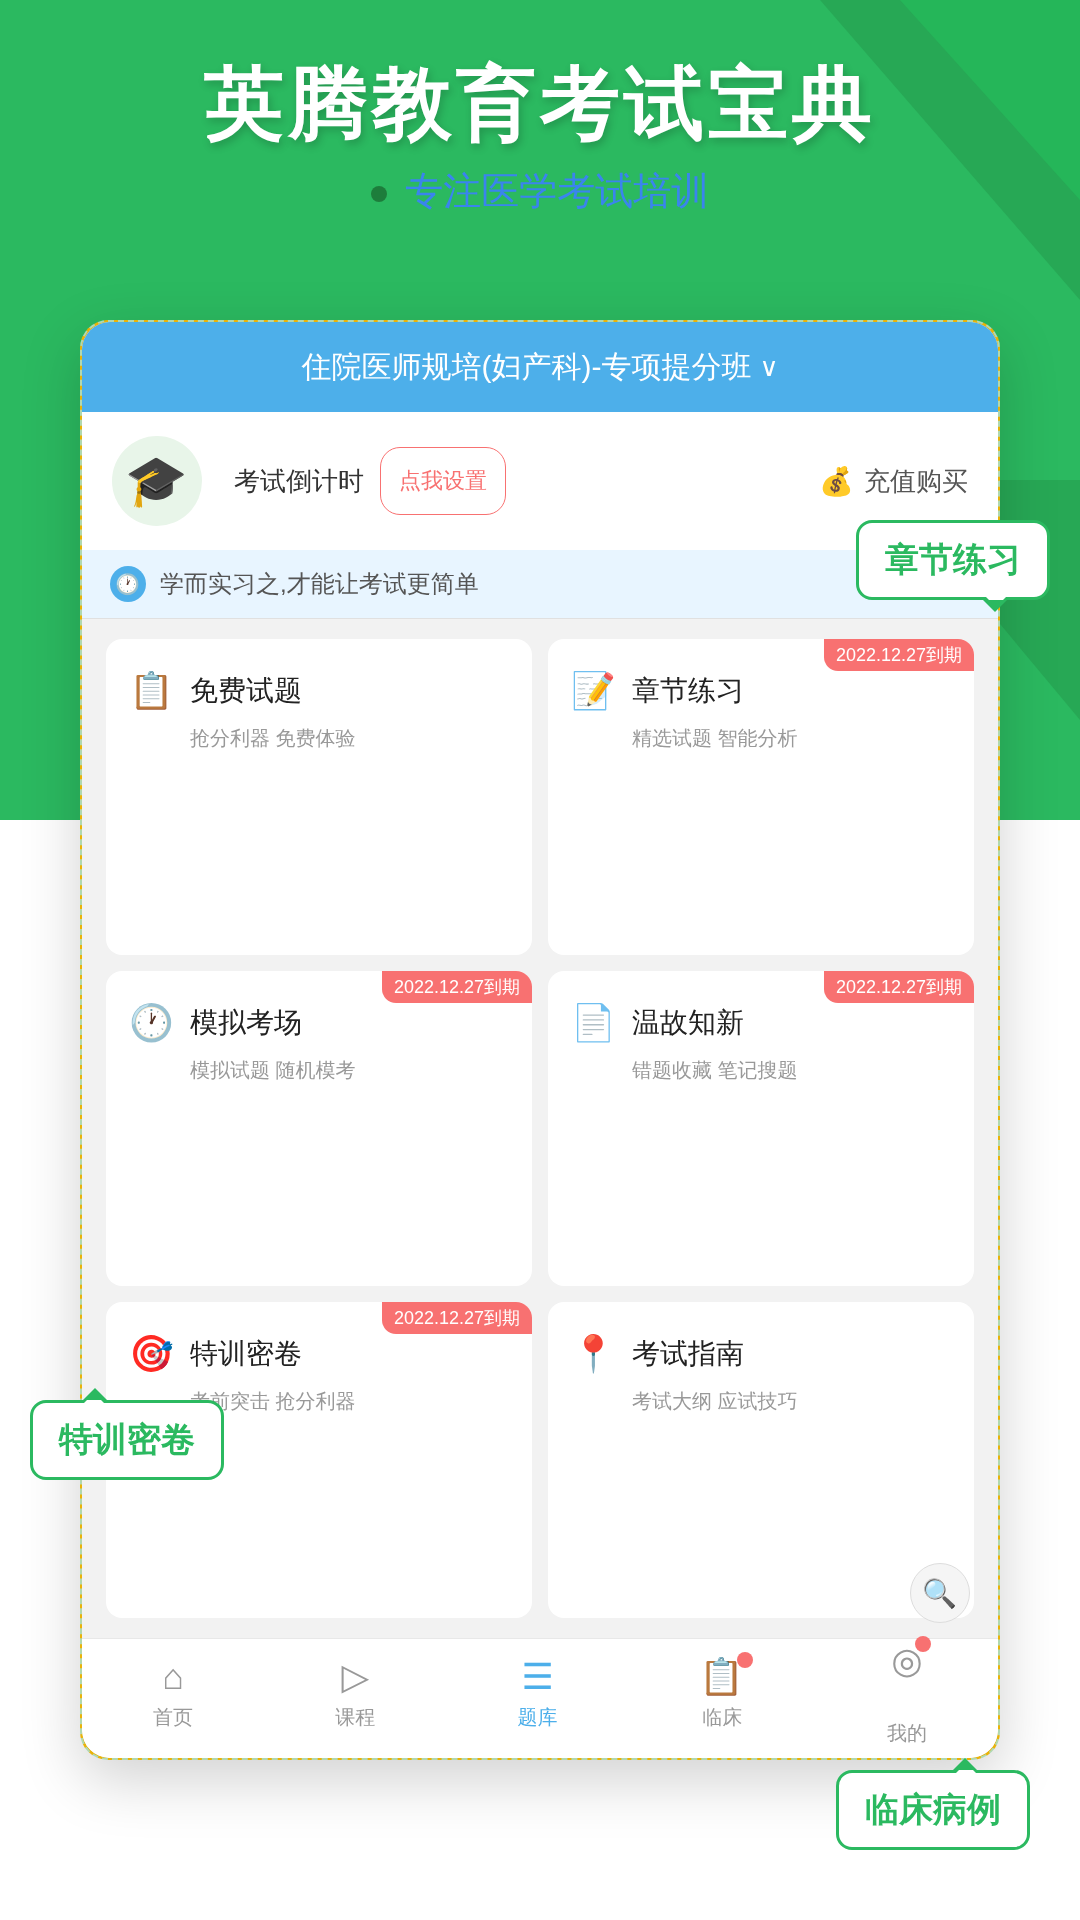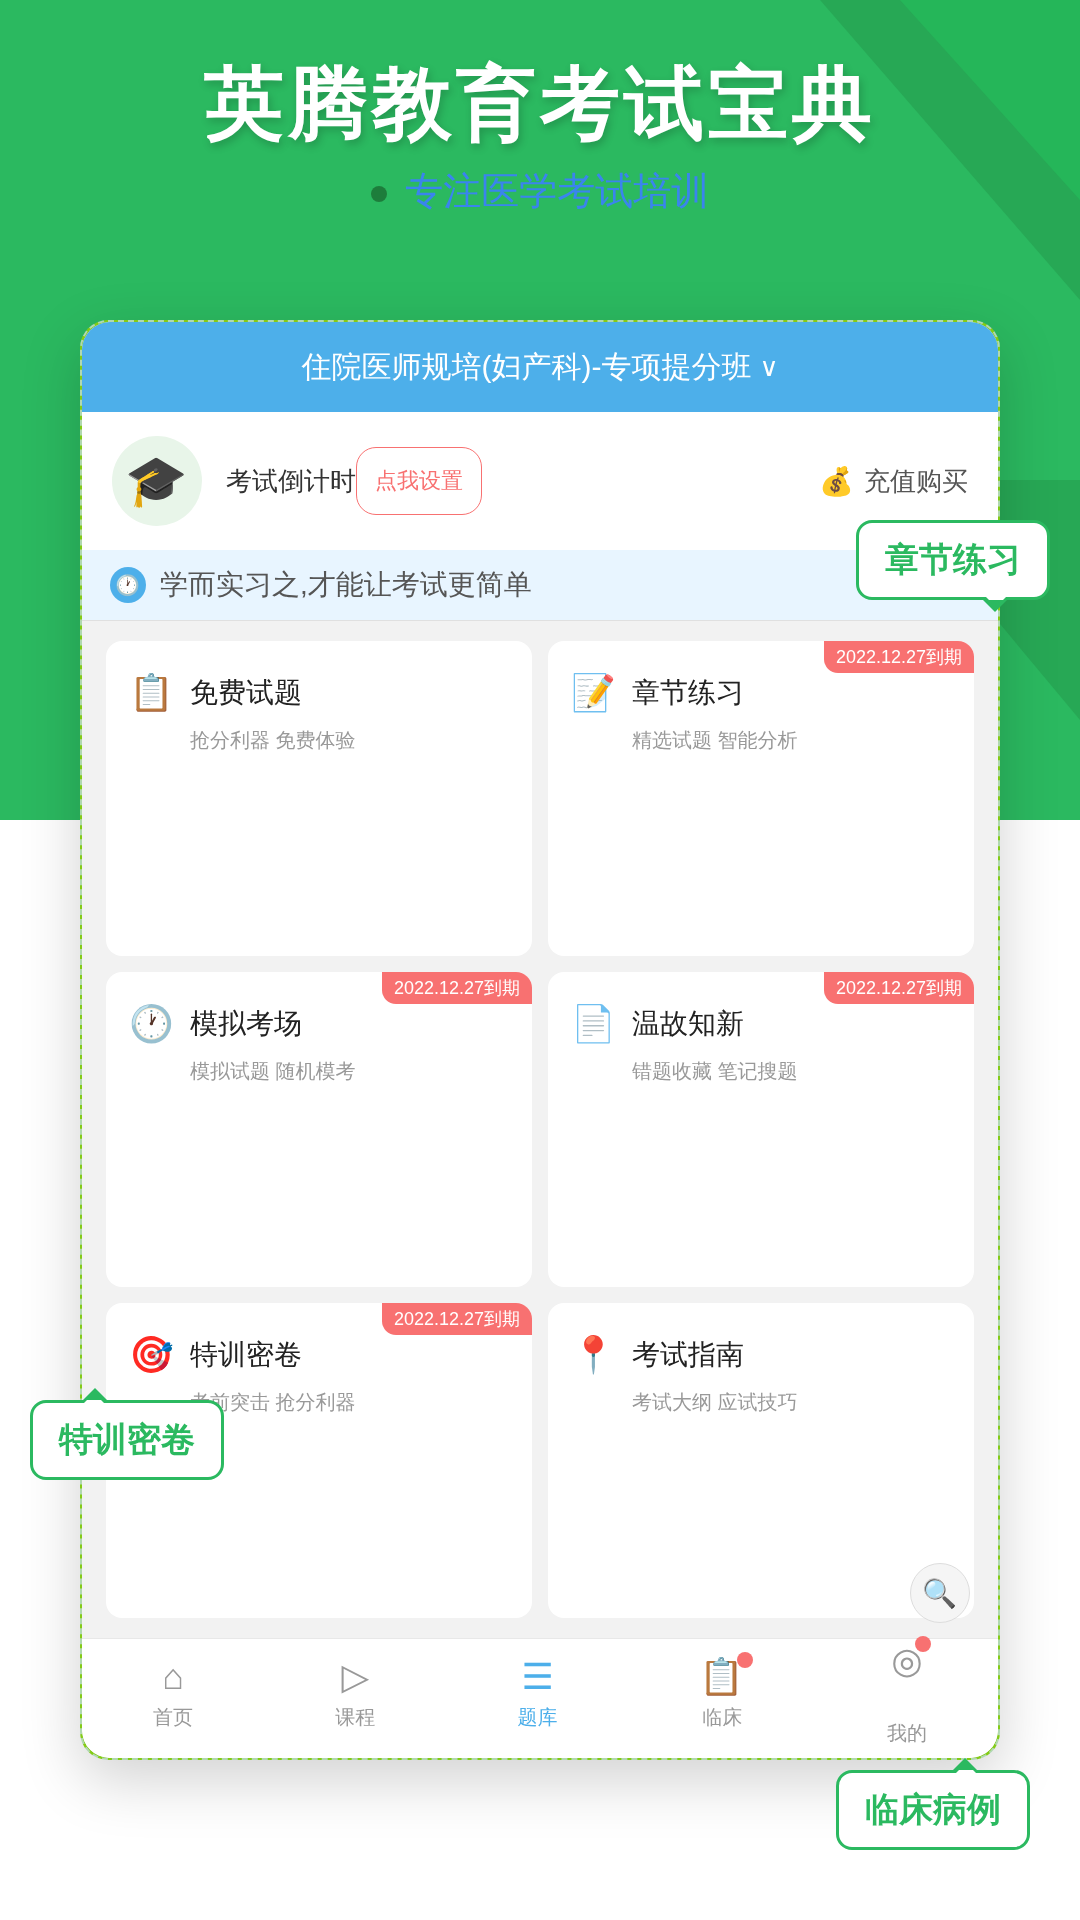--- a/index.html
+++ b/index.html
@@ -84,21 +84,21 @@
       vertical-align: middle;
     }
 
     
     .phone-frame {
       position: absolute;
       top: 320px;
       left: 80px;
       right: 80px;
       bottom: 160px;
-      background: #84cc16;
+      background: #eab308;
       border-radius: 28px;
       border: 2px dashed #b0d8b0;
       z-index: 10;
       overflow: hidden;
       box-shadow: 0 20px 60px rgba(0,0,0,0.18);
     }
 
     
     .app-screen {
       position: absolute;
@@ -143,21 +143,22 @@
       background: #e8f5e9;
       display: flex; align-items: center; justify-content: center;
       font-size: 50px;
       overflow: hidden;
       flex-shrink: 0;
     }
     .exam-countdown {
       flex: 1;
       display: flex;
       align-items: center;
-      gap: 0;
+      gap: 16px;
+      margin-left: 8px;
     }
     .countdown-label {
       font-size: 26px;
       color: #333;
     }
     .set-btn {
       background: #fff;
       border: 1.5px solid #f87171;
       border-radius: 20px;
       padding: 18px 18px;
@@ -189,21 +190,21 @@
     .notice-icon {
       width: 36px; height: 36px;
       border-radius: 50%;
       background: #4dafea;
       display: flex; align-items: center; justify-content: center;
       color: #fff;
       font-size: 20px;
       flex-shrink: 0;
     }
     .notice-text {
-      font-size: 28px;
+      font-size: 24px;
       color: #555;
     }
 
     
     .features-grid {
       display: grid;
       grid-template-columns: 1fr 1fr;
       gap: 16px;
       padding: 20px 24px;
       flex: 1;

